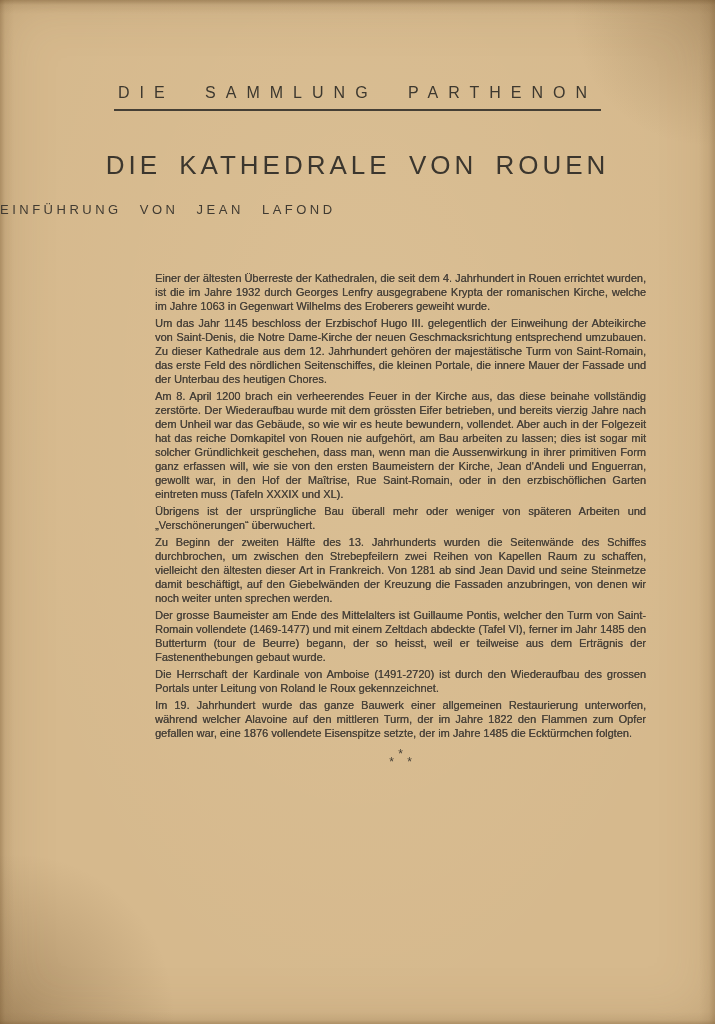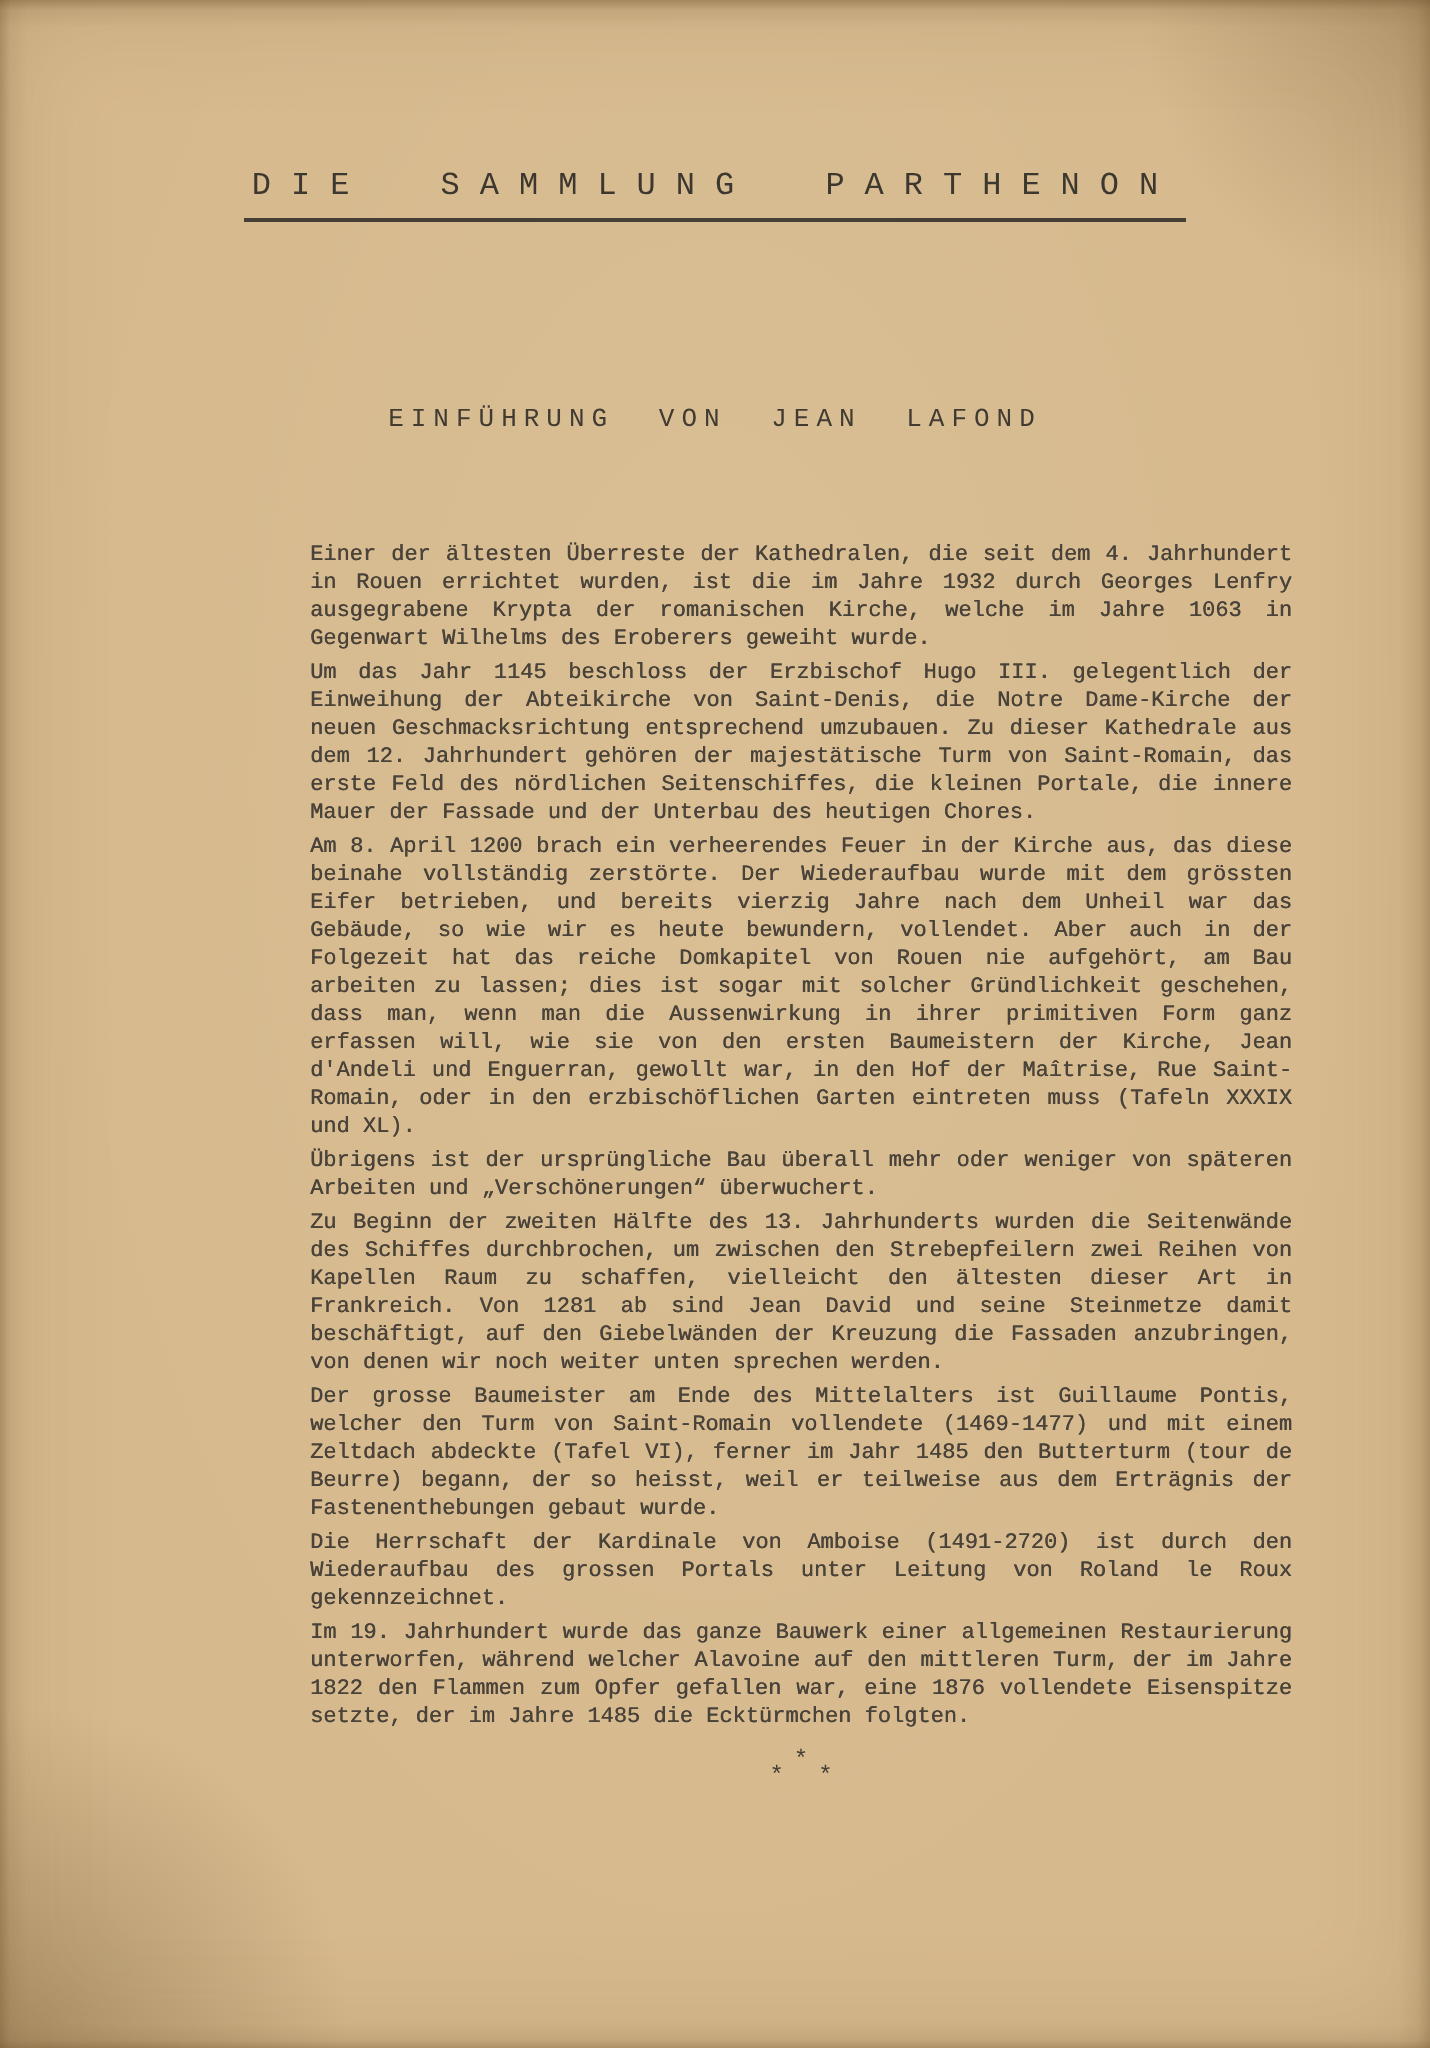--- a/index.html
+++ b/index.html
@@ -15,21 +15,21 @@
     background:
       radial-gradient(circle at 2% 99%, rgba(92,62,28,0.30), rgba(92,62,28,0) 13%),
       radial-gradient(circle at 99% 1%, rgba(92,62,28,0.22), rgba(92,62,28,0) 11%),
       linear-gradient(to bottom, rgba(96,66,30,0.38) 0px, rgba(96,66,30,0.10) 5px, rgba(96,66,30,0) 14px),
       linear-gradient(to right, rgba(96,66,30,0.30) 0px, rgba(96,66,30,0.08) 5px, rgba(96,66,30,0) 14px),
       linear-gradient(to left, rgba(96,66,30,0.26) 0px, rgba(96,66,30,0.08) 6px, rgba(96,66,30,0) 16px),
       linear-gradient(to top, rgba(96,66,30,0.28) 0px, rgba(96,66,30,0.08) 4px, rgba(96,66,30,0) 12px),
       radial-gradient(ellipse at 50% 38%, rgba(255,244,215,0.10), rgba(255,244,215,0) 72%),
       #d6b98d;
     box-shadow: inset 0 0 55px rgba(120, 85, 45, 0.22);
-    font-family: Liberation Mono, monospace;
+    font-family: Liberation Sans, sans-serif;
     color: #48413a;
   }
   .series-wrap {
     position: absolute;
     top: 84px;
     left: 0;
     width: 715px;
     text-align: center;
   }
   .series-title {
@@ -52,21 +52,20 @@
     letter-spacing: 4px;
     word-spacing: 7px;
     color: #3b362e;
     white-space: nowrap;
   }
   .subtitle {
     position: absolute;
     top: 202px;
     left: 0;
     width: 715px;
-    text-align: center;
     font-size: 13px;
     letter-spacing: 3.5px;
     word-spacing: 11px;
     color: #413b32;
     white-space: nowrap;
   }
   .body-column {
     position: absolute;
     top: 271px;
     left: 112px;
@@ -100,20 +99,21 @@
 </style>
 </head>
 <body>
 
 <div class="scan-page">
 
   <div class="series-wrap">
     <span class="series-title">DIE SAMMLUNG PARTHENON</span>
   </div>
 
+  <div class="main-title">DIE KATHEDRALE VON ROUEN</div>
 
   <div class="subtitle">EINFÜHRUNG VON JEAN LAFOND</div>
 
   <div class="body-column">
     <p>Einer der ältesten Überreste der Kathedralen, die seit dem 4. Jahrhundert in Rouen errichtet wurden, ist die im Jahre 1932 durch Georges Lenfry ausgegrabene Krypta der romanischen Kirche, welche im Jahre 1063 in Gegenwart Wilhelms des Eroberers geweiht wurde.</p>
     <p>Um das Jahr 1145 beschloss der Erzbischof Hugo III. gelegentlich der Einweihung der Abteikirche von Saint-Denis, die Notre Dame-Kirche der neuen Geschmacksrichtung entsprechend umzubauen. Zu dieser Kathedrale aus dem 12. Jahrhundert gehören der majestätische Turm von Saint-Romain, das erste Feld des nördlichen Seitenschiffes, die kleinen Portale, die innere Mauer der Fassade und der Unterbau des heutigen Chores.</p>
     <p>Am 8. April 1200 brach ein verheerendes Feuer in der Kirche aus, das diese beinahe vollständig zerstörte. Der Wiederaufbau wurde mit dem grössten Eifer betrieben, und bereits vierzig Jahre nach dem Unheil war das Gebäude, so wie wir es heute bewundern, vollendet. Aber auch in der Folgezeit hat das reiche Domkapitel von Rouen nie aufgehört, am Bau arbeiten zu lassen; dies ist sogar mit solcher Gründlichkeit geschehen, dass man, wenn man die Aussenwirkung in ihrer primitiven Form ganz erfassen will, wie sie von den ersten Baumeistern der Kirche, Jean d'Andeli und Enguerran, gewollt war, in den Hof der Maîtrise, Rue Saint-Romain, oder in den erzbischöflichen Garten eintreten muss (Tafeln XXXIX und XL).</p>
     <p>Übrigens ist der ursprüngliche Bau überall mehr oder weniger von späteren Arbeiten und „Verschönerungen“ überwuchert.</p>
     <p>Zu Beginn der zweiten Hälfte des 13. Jahrhunderts wurden die Seitenwände des Schiffes durchbrochen, um zwischen den Strebepfeilern zwei Reihen von Kapellen Raum zu schaffen, vielleicht den ältesten dieser Art in Frankreich. Von 1281 ab sind Jean David und seine Steinmetze damit beschäftigt, auf den Giebelwänden der Kreuzung die Fassaden anzubringen, von denen wir noch weiter unten sprechen werden.</p>
     <p>Der grosse Baumeister am Ende des Mittelalters ist Guillaume Pontis, welcher den Turm von Saint-Romain vollendete (1469-1477) und mit einem Zeltdach abdeckte (Tafel VI), ferner im Jahr 1485 den Butterturm (tour de Beurre) begann, der so heisst, weil er teilweise aus dem Erträgnis der Fastenenthebungen gebaut wurde.</p>

